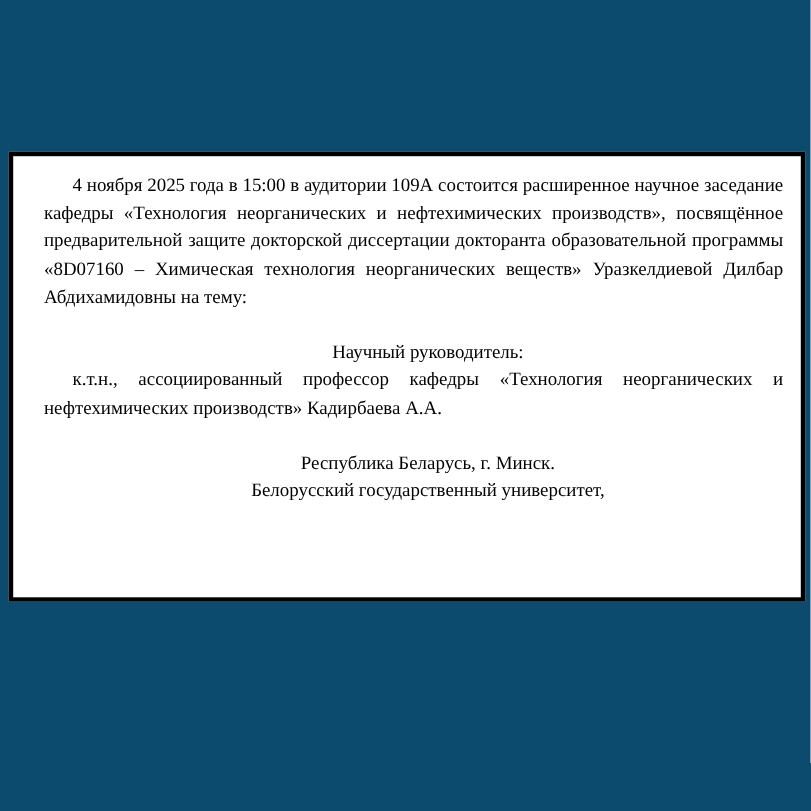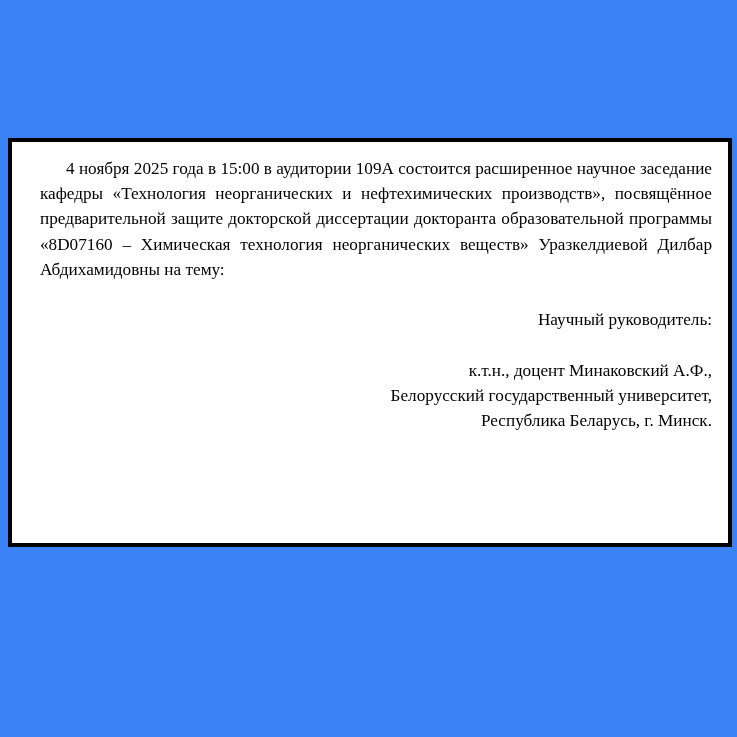--- a/index.html
+++ b/index.html
@@ -12,21 +12,21 @@
     width: 737px;
     height: 737px;
     position: relative;
     font-family: "Liberation Serif", "DejaVu Serif", serif;
     color: #000000;
     overflow: hidden;
   }
   .page {
     position: absolute;
     inset: 0;
-    background: #3b82f6;
+    background: #0c4a6e;
     padding-left: 36px;
   }
   
   .notice-box {
     position: absolute;
     left: 8px;
     top: 138px;
     width: 724px;
     height: 409px;
     box-sizing: border-box;
@@ -45,21 +45,21 @@
     line-height: 25.2px;
     text-align: justify;
     text-justify: inter-word;
     -webkit-hyphens: none;
     hyphens: none;
   }
   p.indent {
     text-indent: 26px;
   }
   p.flush {
-    text-align: right;
+    text-align: center;
   }
   
   .spacer {
     height: 25.2px;
   }
 </style>
 </head>
 <body>
 
 <div class="page">
@@ -67,26 +67,26 @@
   <div class="notice-box">
     <div class="notice-inner">
 
       <p class="indent">4 ноября 2025 года в 15:00 в аудитории 109А состоится расширенное научное заседание кафедры «Технология неорганических и нефтехимических производств», посвящённое предварительной защите докторской диссертации докторанта образовательной программы «8D07160 – Химическая технология неорганических веществ» Уразкелдиевой Дилбар Абдихамидовны на тему:</p>
 
 
       <div class="spacer"></div>
 
       <p class="indent flush">Научный руководитель:</p>
 
+      <p class="indent">к.т.н., ассоциированный профессор кафедры «Технология неорганических и нефтехимических производств» Кадирбаева А.А.</p>
 
       <div class="spacer"></div>
 
 
-      <p class="indent flush">к.т.н., доцент Минаковский А.Ф.,</p>
+
+      <p class="indent flush">Республика Беларусь, г. Минск.</p>
 
       <p class="indent flush">Белорусский государственный университет,</p>
-
-      <p class="indent flush">Республика Беларусь, г. Минск.</p>
 
     </div>
   </div>
 
 </div>
 
 </body></html>

